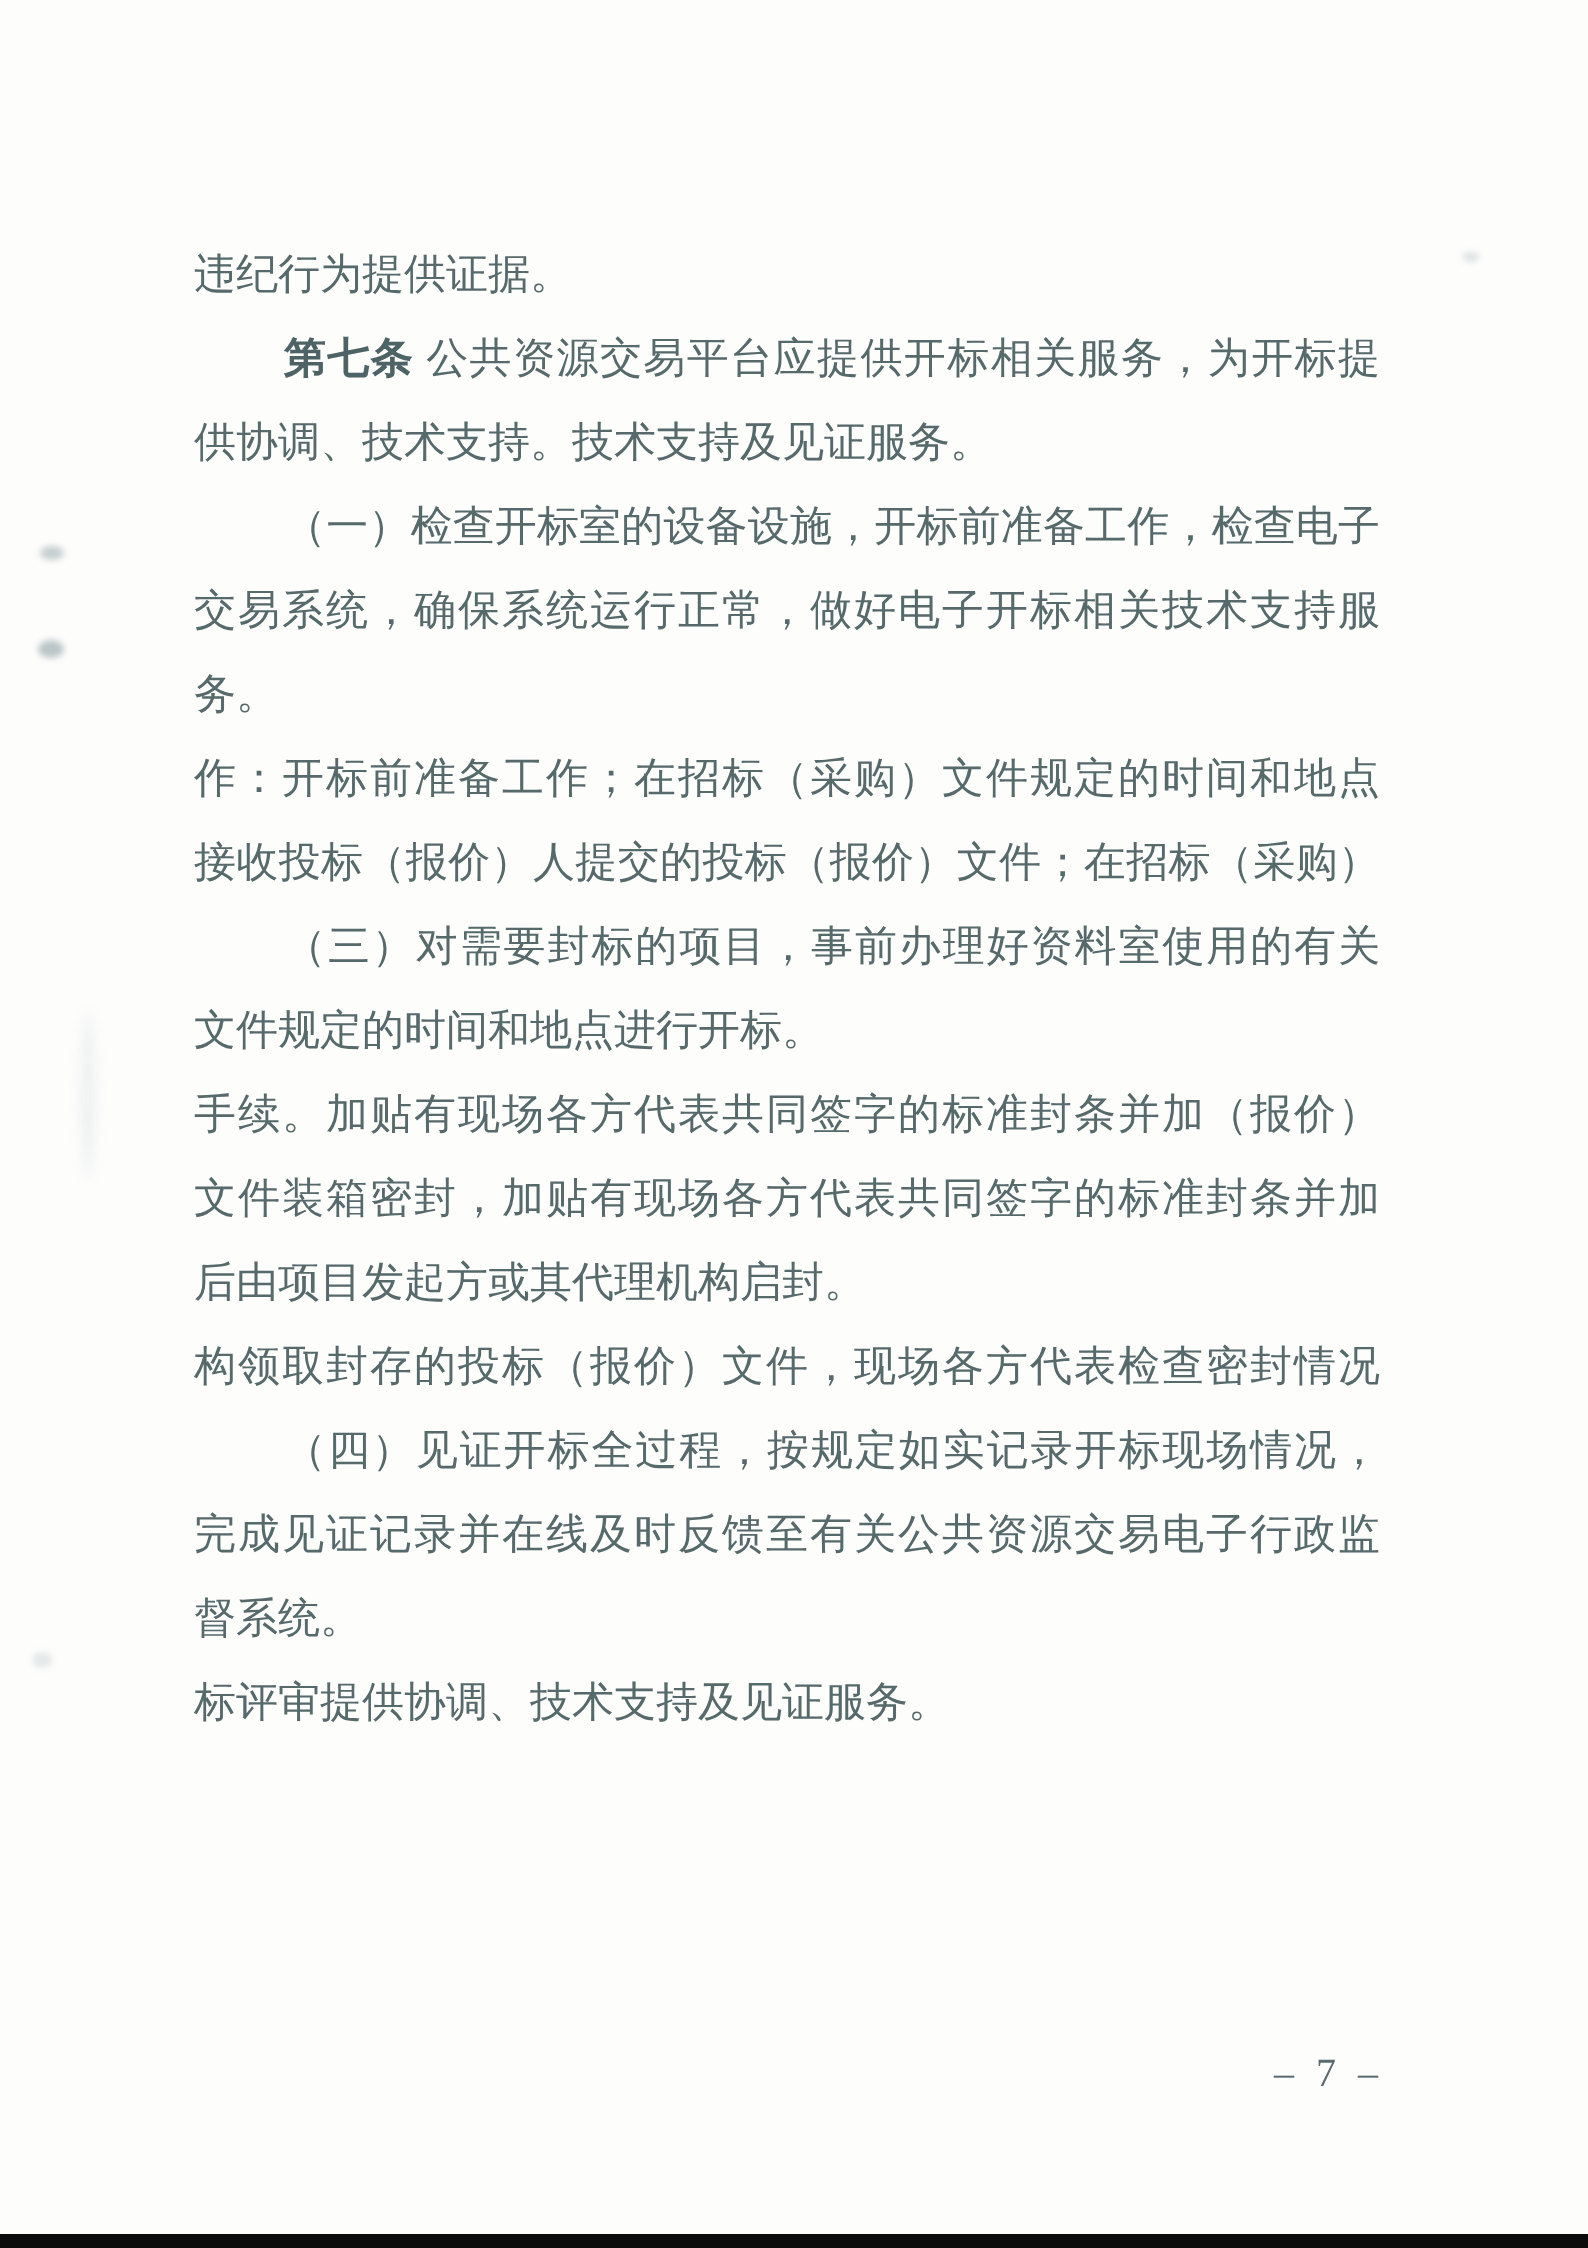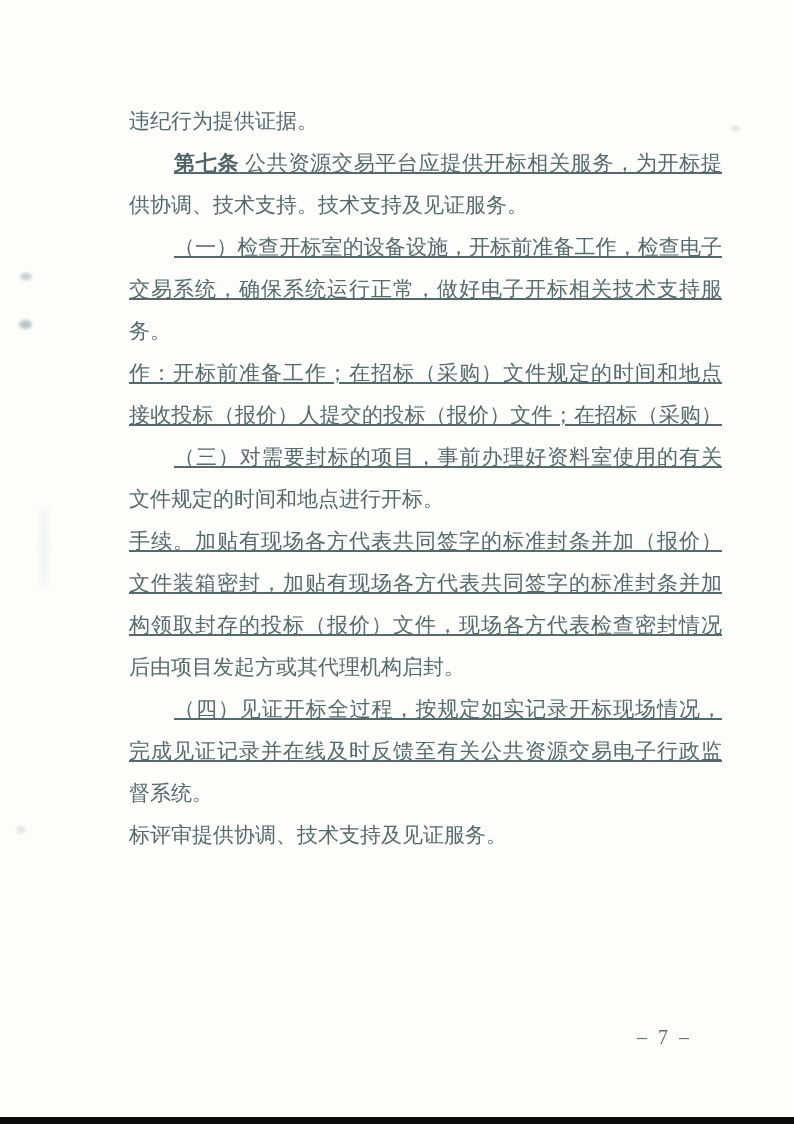--- a/index.html
+++ b/index.html
@@ -9,36 +9,34 @@
     width: 794px;
     height: 1124px;
     background: #fdfdfc;
     overflow: hidden;
     font-family: "Liberation Serif", "DejaVu Serif", serif;
     color: #56696b;
   }
   .textblock {
     position: absolute;
     left: 97px;
-    top: 100px;
+    top: 116px;
     width: 593px;
-    margin-left: 32px;
   }
   .line {
     height: 42px;
     line-height: 42px;
     font-size: 21px;
     text-align: left;
     overflow: hidden;
   }
   .jfull {
     text-align: justify;
     text-align-last: justify;
     text-justify: inter-character;
-    text-decoration: underline;
   }
   .indent { padding-left: 45px; }
   .bold {
     font-family: "Liberation Sans", "DejaVu Sans", sans-serif;
     font-weight: 700;
     color: #4e6365;
   }
   .pagenum {
     position: absolute;
     top: 1016px;
@@ -82,22 +80,22 @@
     <div class="line">供协调、技术支持。技术支持及见证服务。</div>
     <div class="line indent jfull">（一）检查开标室的设备设施，开标前准备工作，检查电子</div>
     <div class="line jfull">交易系统，确保系统运行正常，做好电子开标相关技术支持服</div>
     <div class="line">务。</div>
     <div class="line jfull">作：开标前准备工作；在招标（采购）文件规定的时间和地点</div>
     <div class="line jfull">接收投标（报价）人提交的投标（报价）文件；在招标（采购）</div>
     <div class="line indent jfull">（三）对需要封标的项目，事前办理好资料室使用的有关</div>
     <div class="line">文件规定的时间和地点进行开标。</div>
     <div class="line jfull">手续。加贴有现场各方代表共同签字的标准封条并加（报价）</div>
     <div class="line jfull">文件装箱密封，加贴有现场各方代表共同签字的标准封条并加</div>
+    <div class="line">后由项目发起方或其代理机构启封。</div>
     <div class="line jfull">构领取封存的投标（报价）文件，现场各方代表检查密封情况</div>
-    <div class="line">后由项目发起方或其代理机构启封。</div>
     <div class="line indent jfull">（四）见证开标全过程，按规定如实记录开标现场情况，</div>
     <div class="line jfull">完成见证记录并在线及时反馈至有关公共资源交易电子行政监</div>
     <div class="line">督系统。</div>
     <div class="line">标评审提供协调、技术支持及见证服务。</div>
   </div>
 
   <div class="pagenum">– 7 –</div>
 
   <div class="smudge s1"></div>
   <div class="smudge s2"></div>

